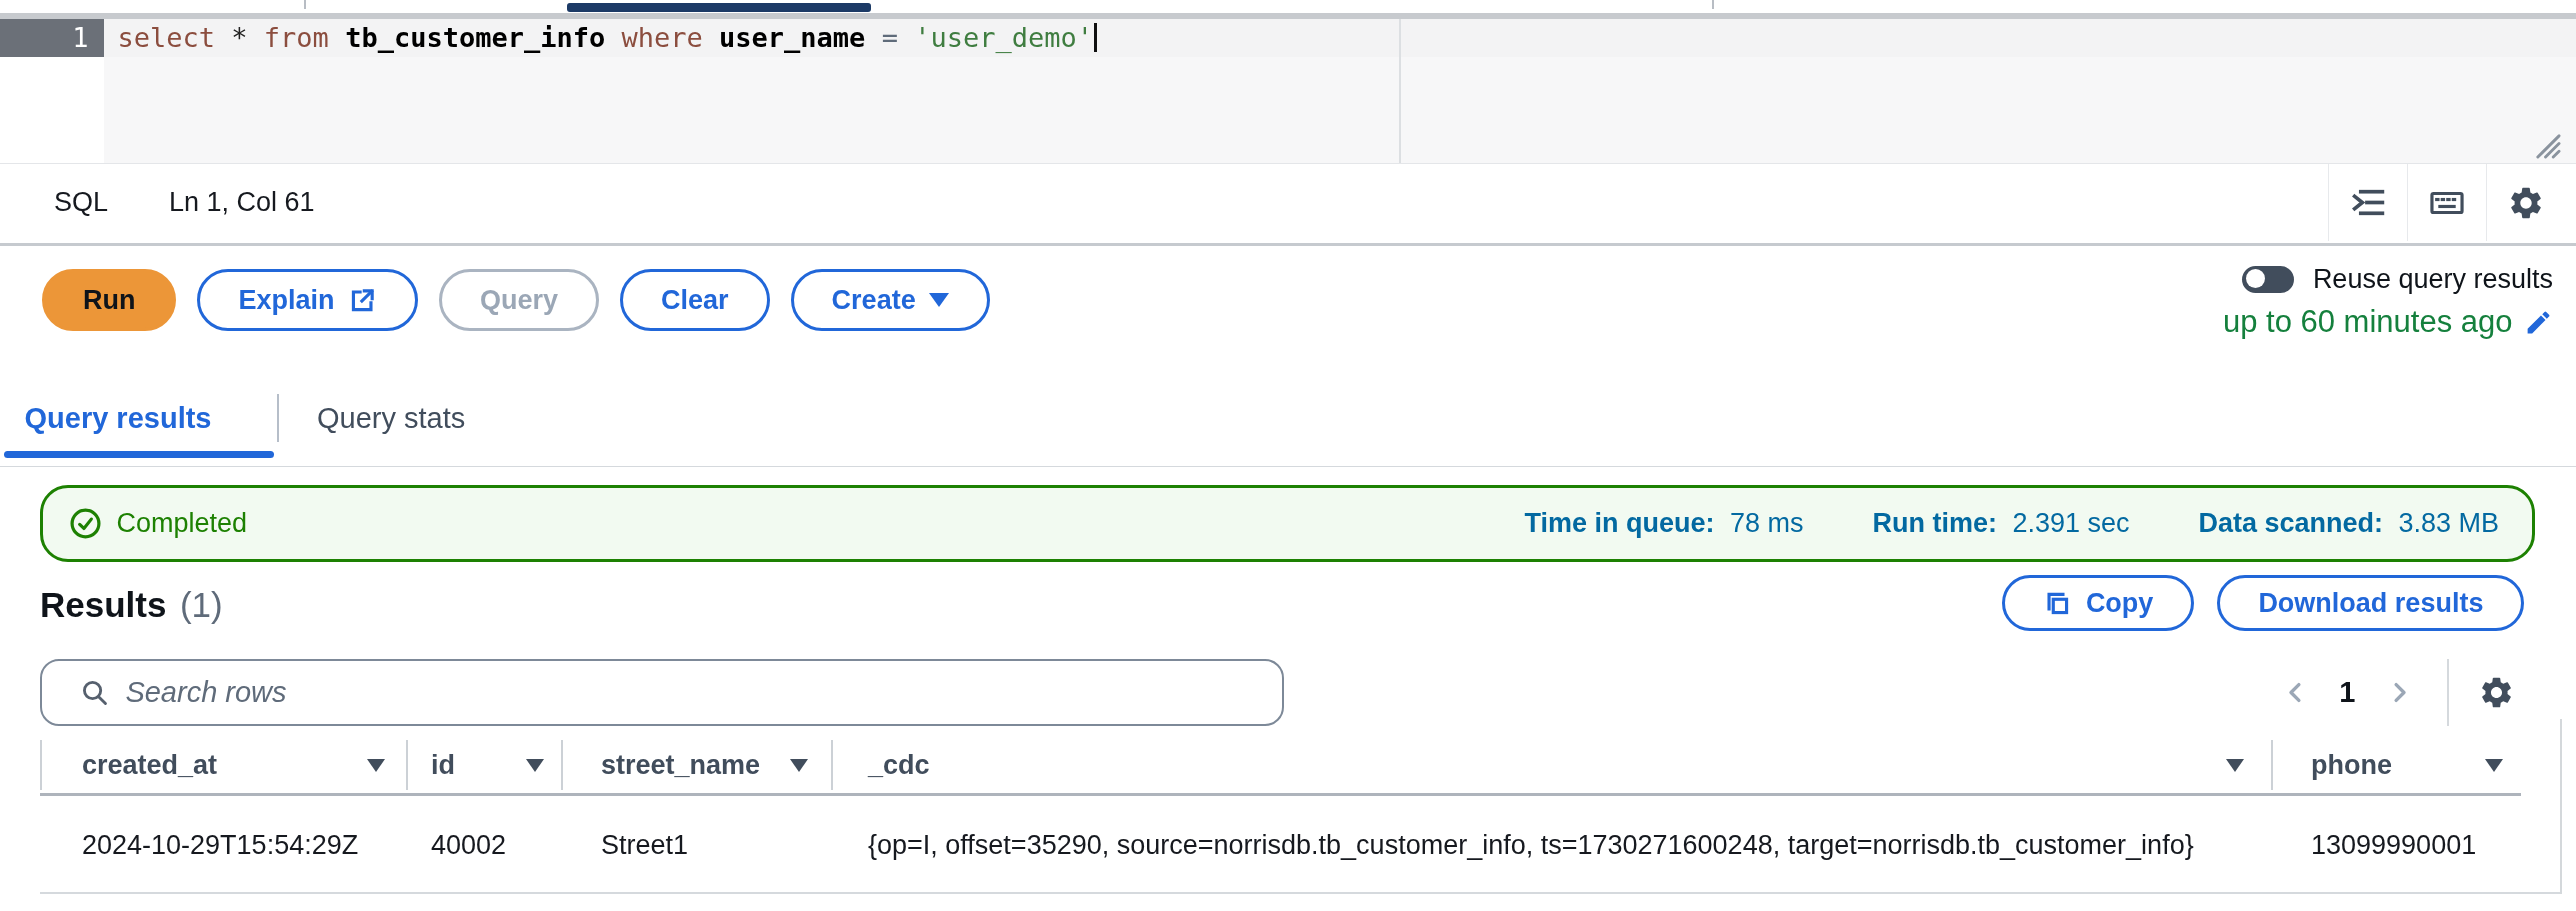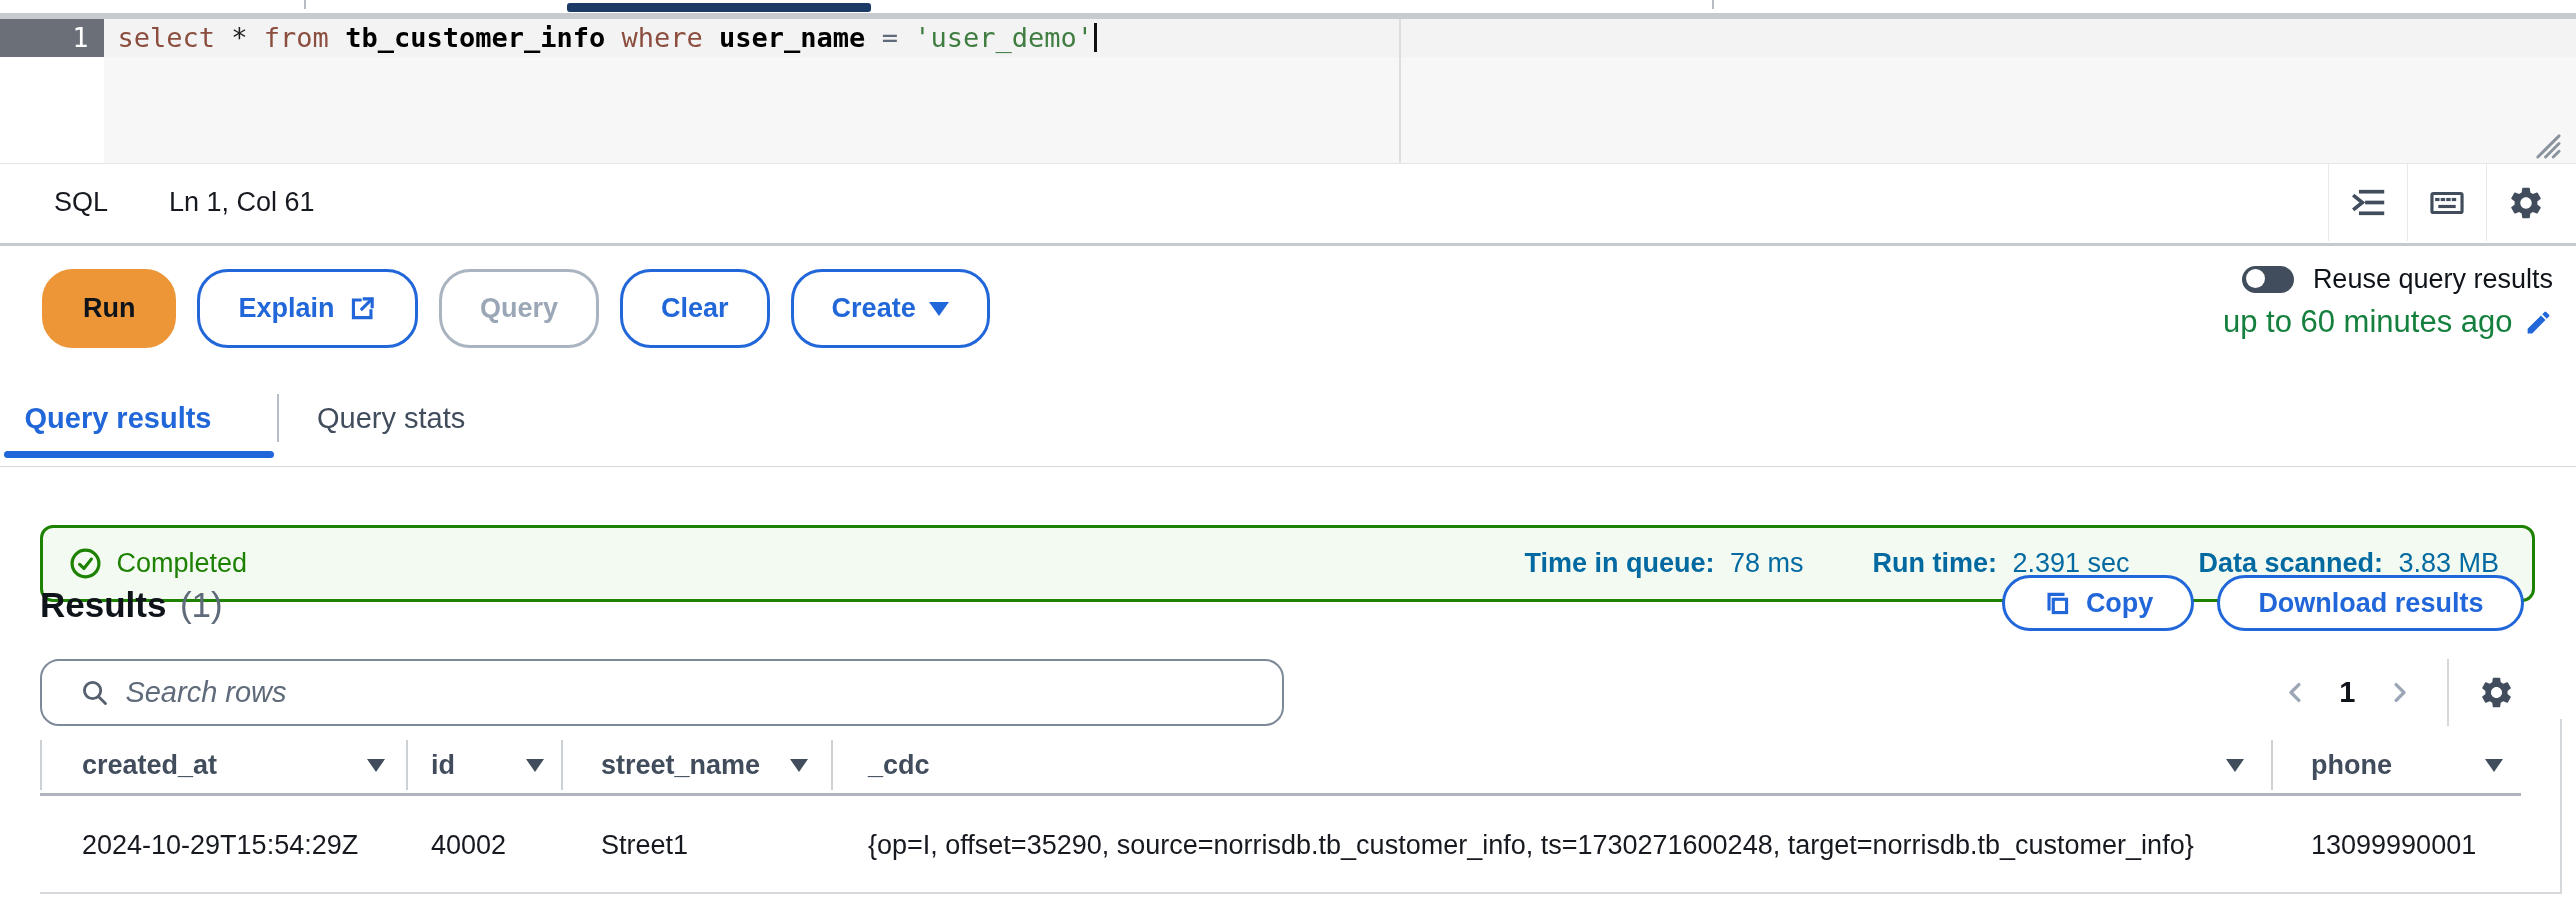--- a/index.html
+++ b/index.html
@@ -35,21 +35,21 @@
                border-top:1.9px solid #e4e6e9; border-bottom:3.8px solid #c6cacf; }
   .sb-text { font-size:27px; color:#16191f; line-height:77px; }
   #sb-lang { left:54px; top:0; }
   #sb-pos  { left:169px; top:0; }
   .sb-icons { right:10.6px; top:0; height:77px; display:flex; }
   .sb-cell { width:79px; height:100%; border-left:1.9px solid #e7e9ec; display:flex; align-items:center; justify-content:center; cursor:pointer; }
 
   
   #toolbar { left:0; top:250px; width:2576px; height:121px; background:#fff; }
   .btn-group { left:42px; top:19px; display:flex; gap:21px; }
-  .btn { height:79px; border-radius:31px; padding:0 38px; font-size:27px; font-weight:bold;
+  .btn { height:62px; border-radius:31px; padding:0 38px; font-size:27px; font-weight:bold;
          display:inline-flex; align-items:center; gap:13.5px; background:#fff; cursor:pointer;
          border:3.8px solid #2167d9; color:#2167d9; white-space:nowrap; }
   .btn-primary { background:#ec9638; border-color:#ec9638; color:#101categ010; color:#0f141a; }
   .btn-disabled { border-color:#aab4c1; color:#9ba7b6; cursor:default; }
   .caret-down { width:0; height:0; border-left:10.6px solid transparent; border-right:10.6px solid transparent; border-top:14.4px solid #2167d9; display:inline-block; }
   .reuse { right:23px; top:13.5px; text-align:left; }
   .reuse-row1 { display:flex; align-items:center; justify-content:flex-end; gap:19px; }
   .toggle { width:52px; height:27px; border-radius:13.5px; background:#414d5c; position:relative; cursor:pointer; }
   .knob { position:absolute; left:3.8px; top:3.8px; width:19px; height:19px; border-radius:50%; background:#fff; }
   .reuse-label { font-size:27px; color:#0f141a; }
@@ -59,22 +59,22 @@
   
   #tabs { left:0; top:371px; width:2576px; height:96px; background:#fff; border-bottom:1.9px solid #d5d9dd; }
   .tab1 { left:0; top:0; width:236px; height:94px; display:flex; align-items:center; justify-content:center;
           color:#2167d9; font-weight:bold; font-size:29px; cursor:pointer; }
   .tab1-underline { left:3.8px; bottom:7.7px; width:270px; height:7.7px; border-radius:3.8px; background:#2167d9; }
   .tabdiv { left:277px; top:23px; width:1.9px; height:48px; background:#b6bec9; }
   .tab2 { left:279px; top:0; height:94px; padding:0 38px; display:flex; align-items:center;
           color:#414d5c; font-weight:normal; font-size:29px; cursor:pointer; }
 
   
-  #banner { left:40px; top:485px; width:2495px; height:77px; border:3.8px solid #1d8102; border-radius:13px;
-            background:#f2faf1; display:flex; align-items:center; padding:0 33px 0 25px;margin-top:40px; }
+  #banner { left:40px; top:485px; width:2495px; height:77px; border:3.8px solid #1d8102; border-radius:28px;
+            background:#f2faf1; display:flex; align-items:center; padding:0 33px 0 25px; }
   .banner-status { margin-left:13.5px; font-size:27px; color:#1d8102; }
   .banner-stats { margin-left:auto; display:flex; gap:69px; }
   .stat { font-size:27px; color:#0369a1; white-space:nowrap; }
   .stat-label { font-weight:bold; }
   .stat-value { margin-left:15.4px; }
 
   
   #results-row { left:40px; top:575px; width:2495px; height:65px; }
   .results-title-wrap { left:0; top:9.6px; display:flex; align-items:baseline; gap:13.5px; }
   .results-title { font-size:35px; font-weight:bold; color:#0f141a; }

